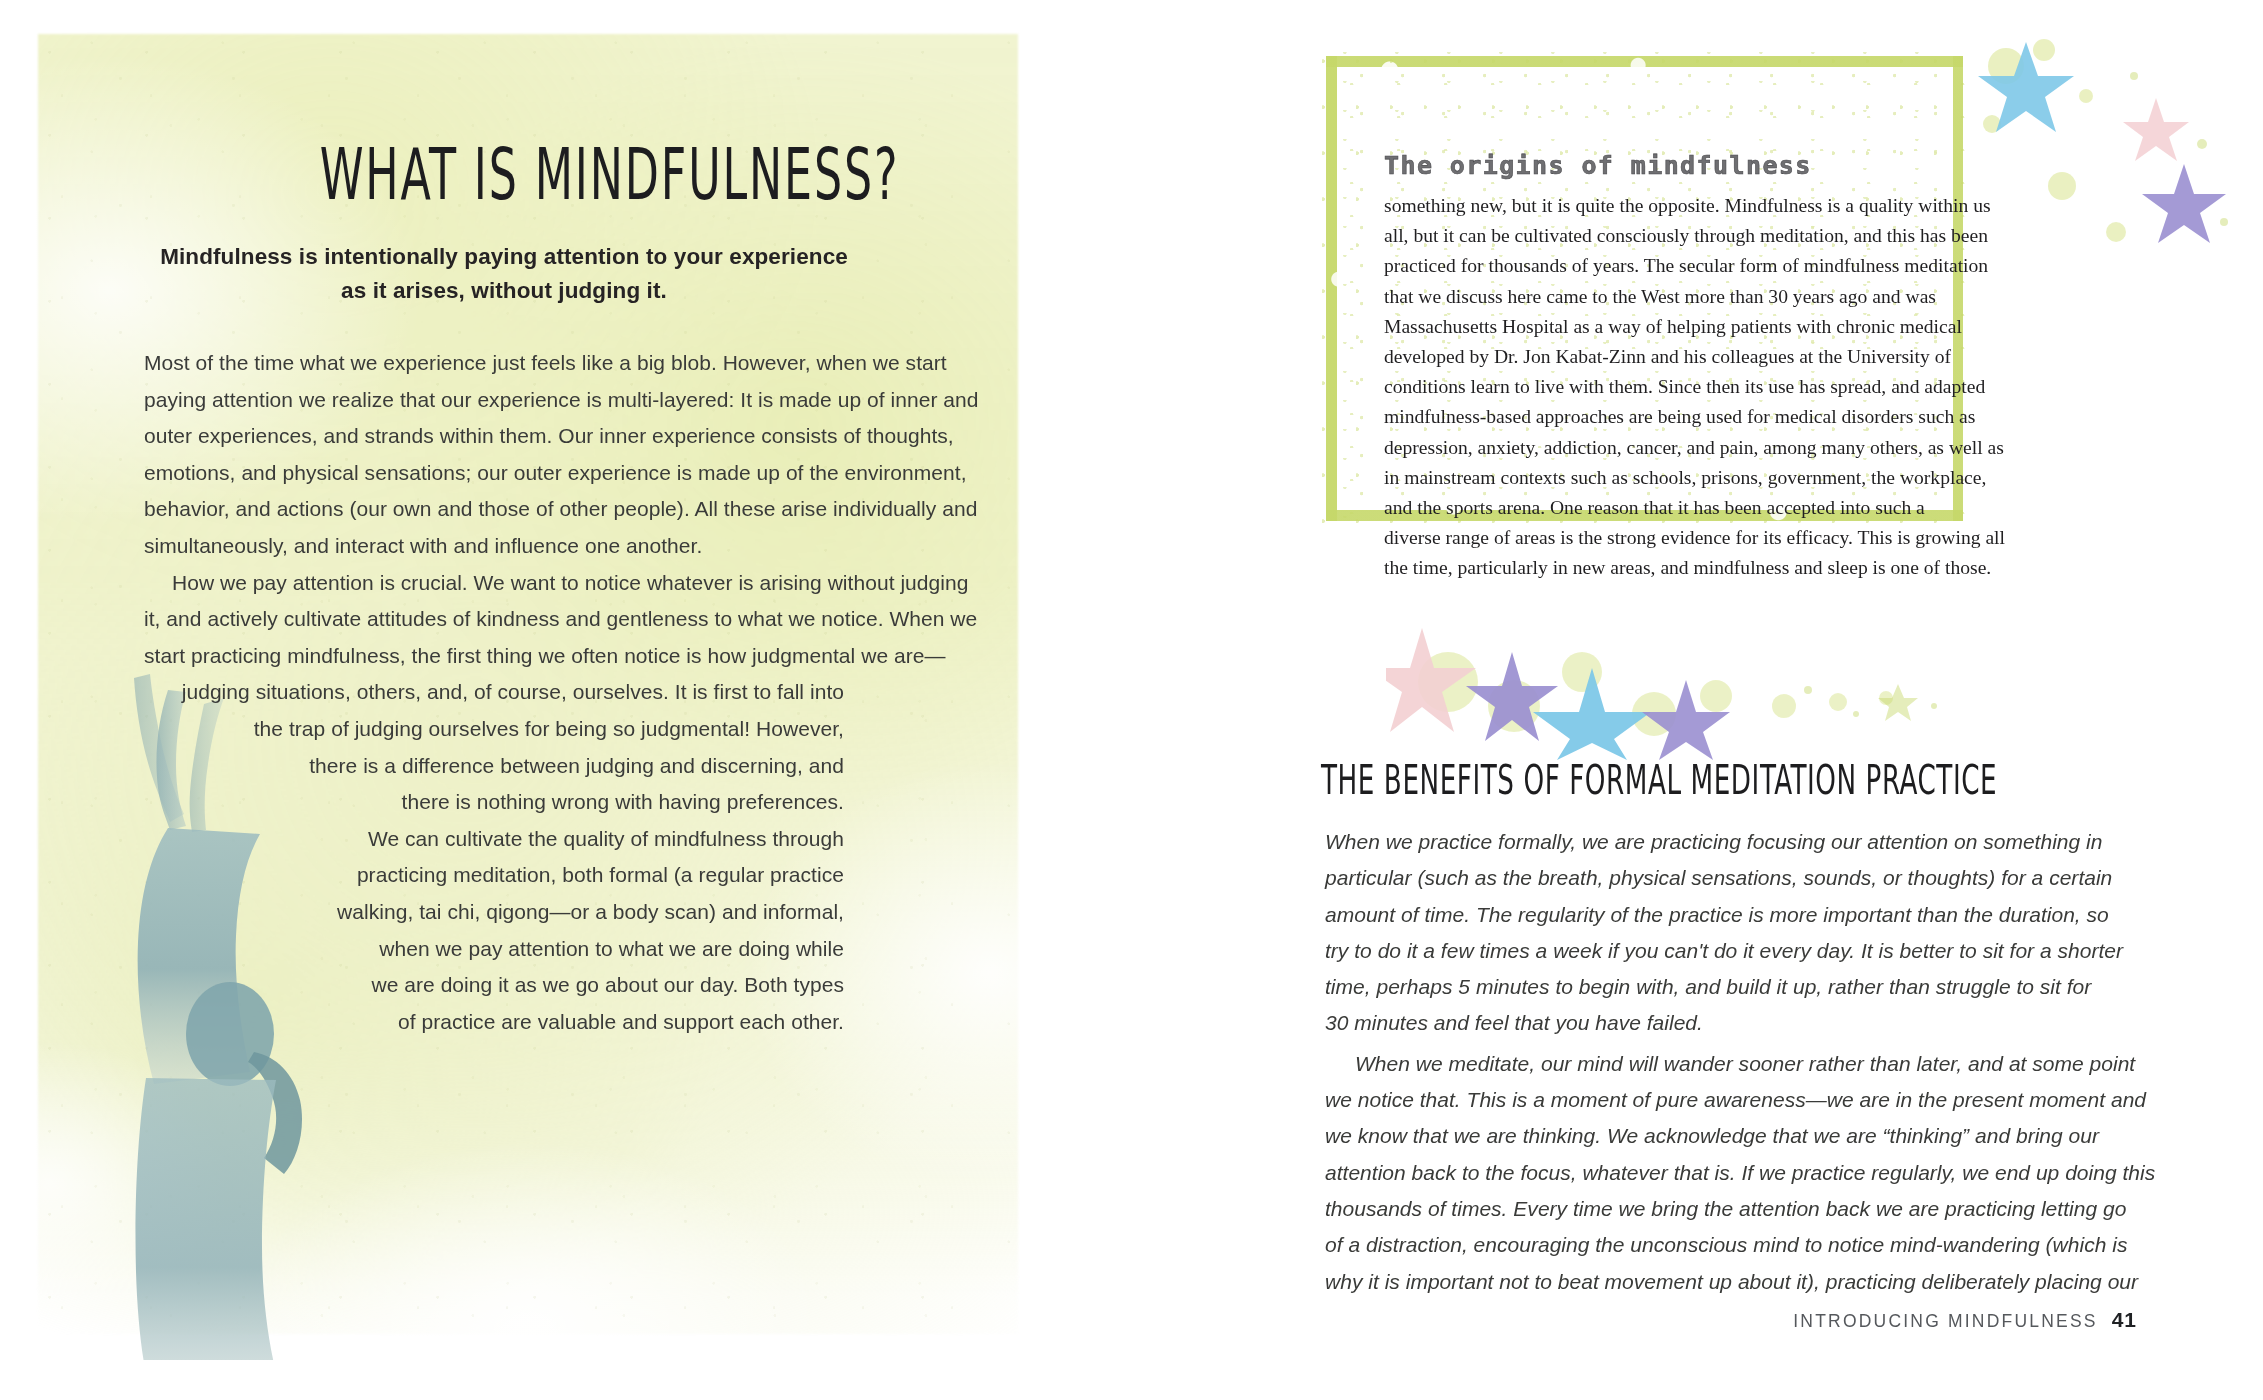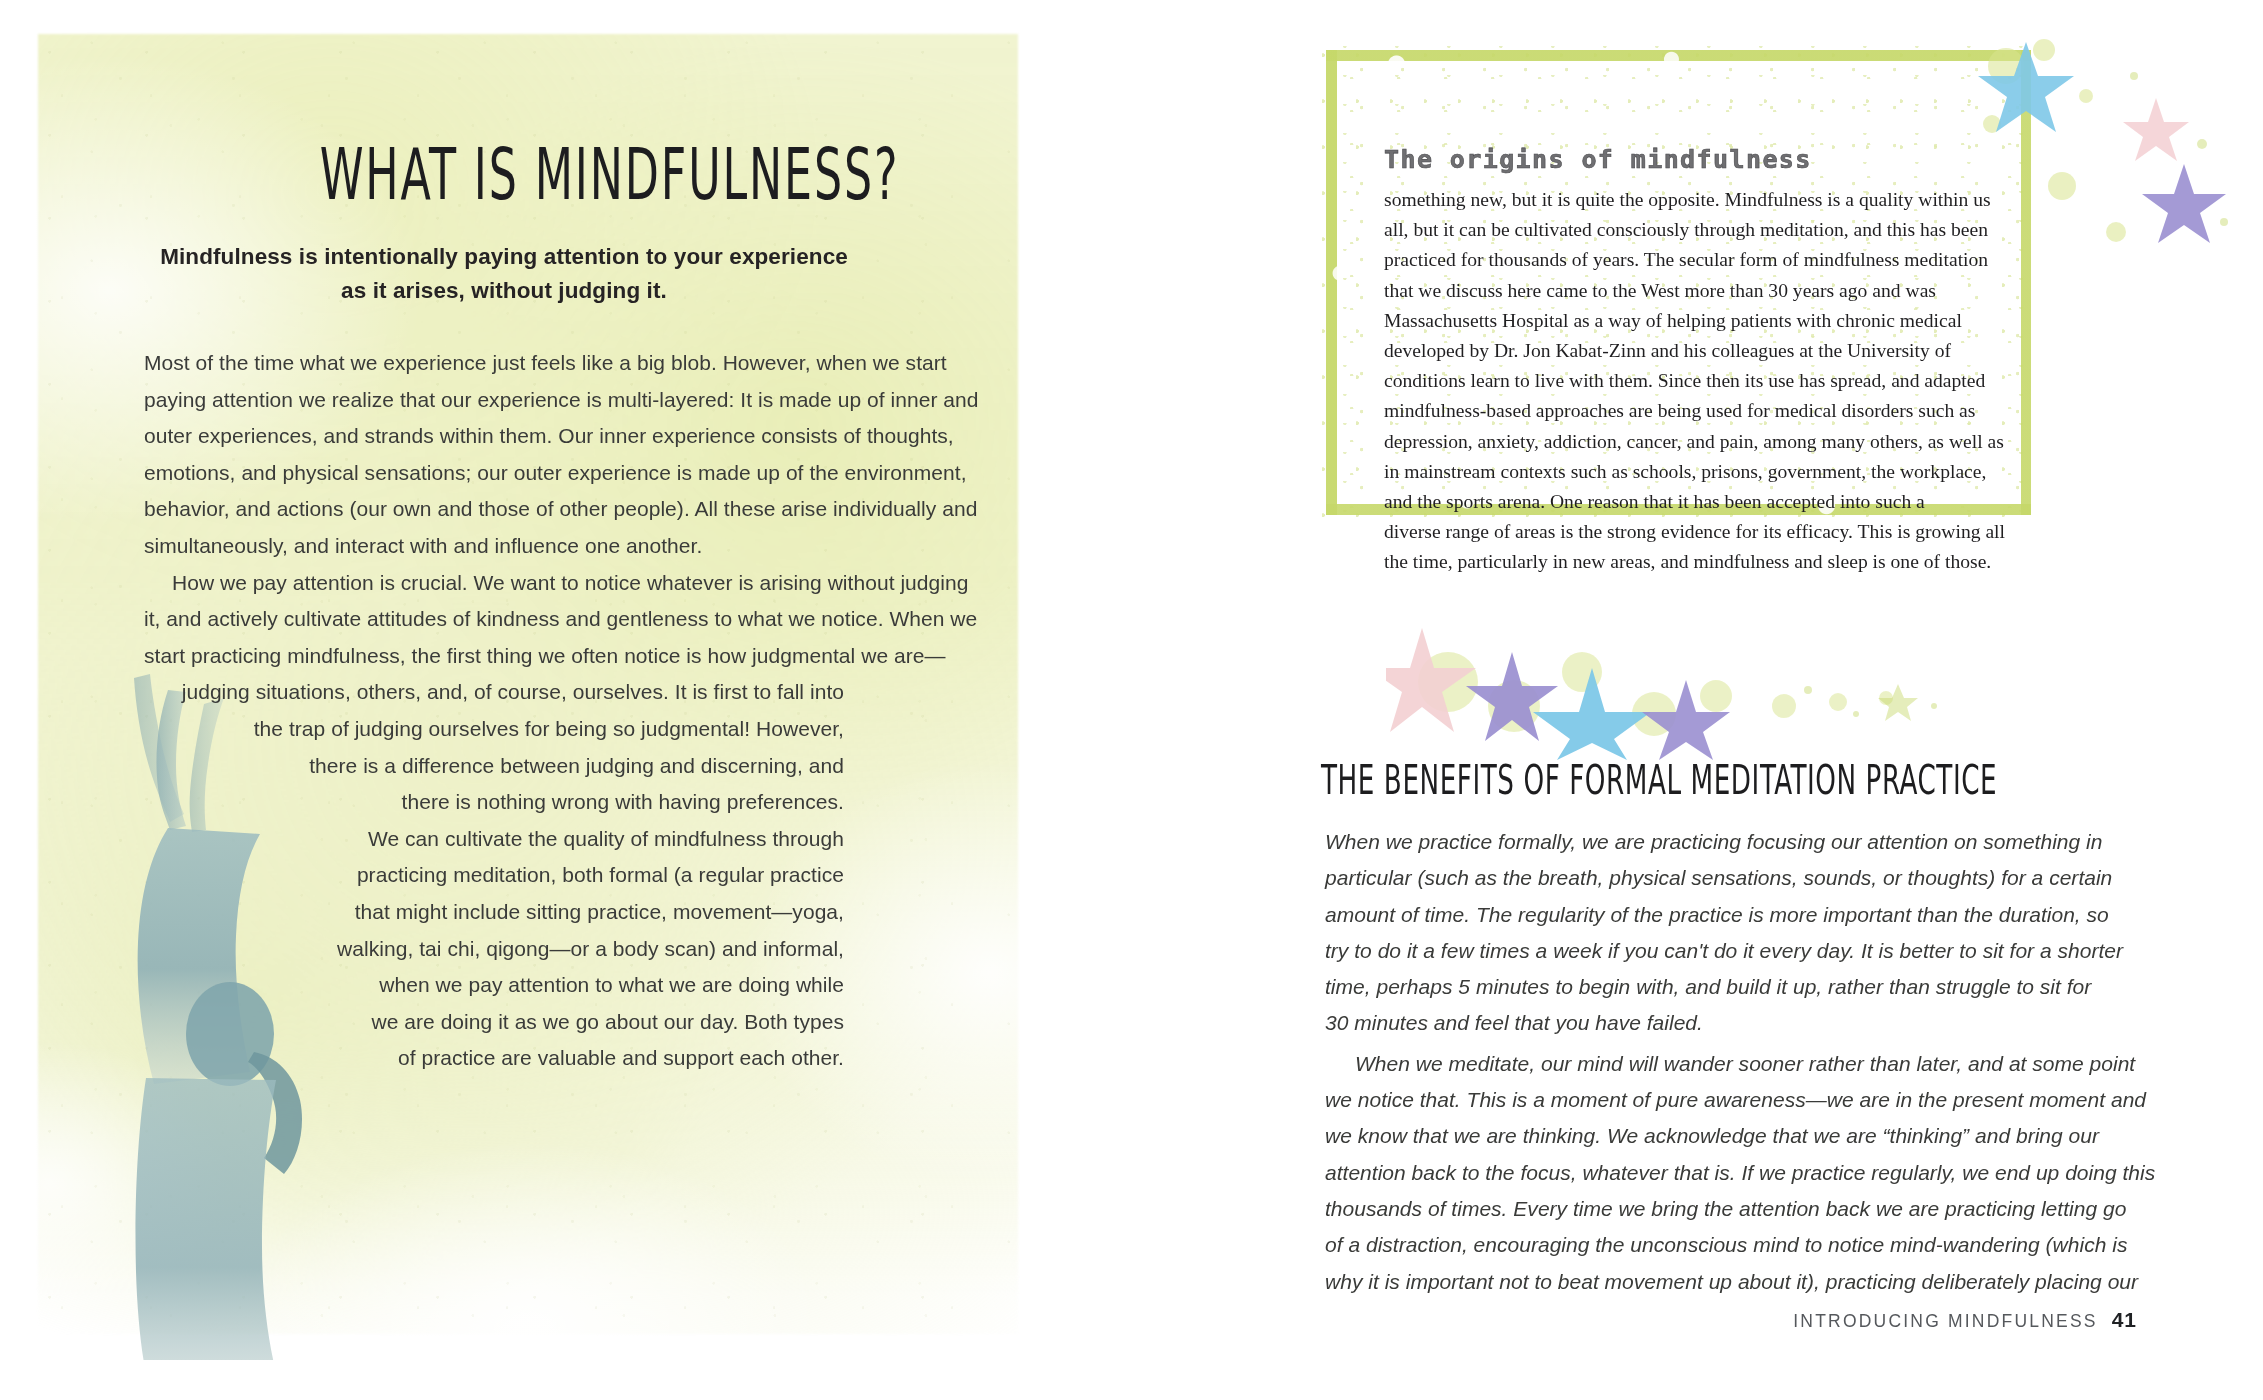--- a/index.html
+++ b/index.html
@@ -76,21 +76,21 @@
   .body-left .ln{display:block;white-space:nowrap;}
   .body-left .ind1{text-indent:28px;}
   
   .taper{display:block;text-align:right;white-space:nowrap;}
 
   
   .page-right{
     position:absolute;left:1131px;top:0;width:1132px;height:1400px;overflow:hidden;background:#fff;
   }
   .sidebar-box{
-    position:absolute;left:195px;top:50px;width:705px;height:465px;
+    position:absolute;left:195px;top:56px;width:637px;height:465px;
   }
   .sidebar-frame{
     position:absolute;inset:0;
     background:#ffffff;
     box-shadow:0 0 0 0 transparent;
   }
   .sidebar-border{
     position:absolute;inset:0;
     background:
       linear-gradient(90deg, rgba(198,216,106,.95) 0 11px, rgba(198,216,106,0) 11px) ,
@@ -232,21 +232,20 @@
           <span class="ln">it, and actively cultivate attitudes of kindness and gentleness to what we notice. When we</span>
           <span class="ln">start practicing mindfulness, the first thing we often notice is how judgmental we are—</span>
           <span class="taper">judging situations, others, and, of course, ourselves. It is first to fall into</span>
           <span class="taper">the trap of judging ourselves for being so judgmental! However,</span>
           <span class="taper">there is a difference between judging and discerning, and</span>
           <span class="taper">there is nothing wrong with having preferences.</span>
         </p>
         <p>
           <span class="taper">We can cultivate the quality of mindfulness through</span>
           <span class="taper">practicing meditation, both formal (a regular practice</span>
-          <span class="taper">that might include sitting practice, movement—yoga,</span>
           <span class="taper">walking, tai chi, qigong—or a body scan) and informal,</span>
           <span class="taper">when we pay attention to what we are doing while</span>
           <span class="taper">we are doing it as we go about our day. Both types</span>
           <span class="taper">of practice are valuable and support each other.</span>
         </p>
       </div>
     </div>
   </div>
 
   <div class="page-right">

